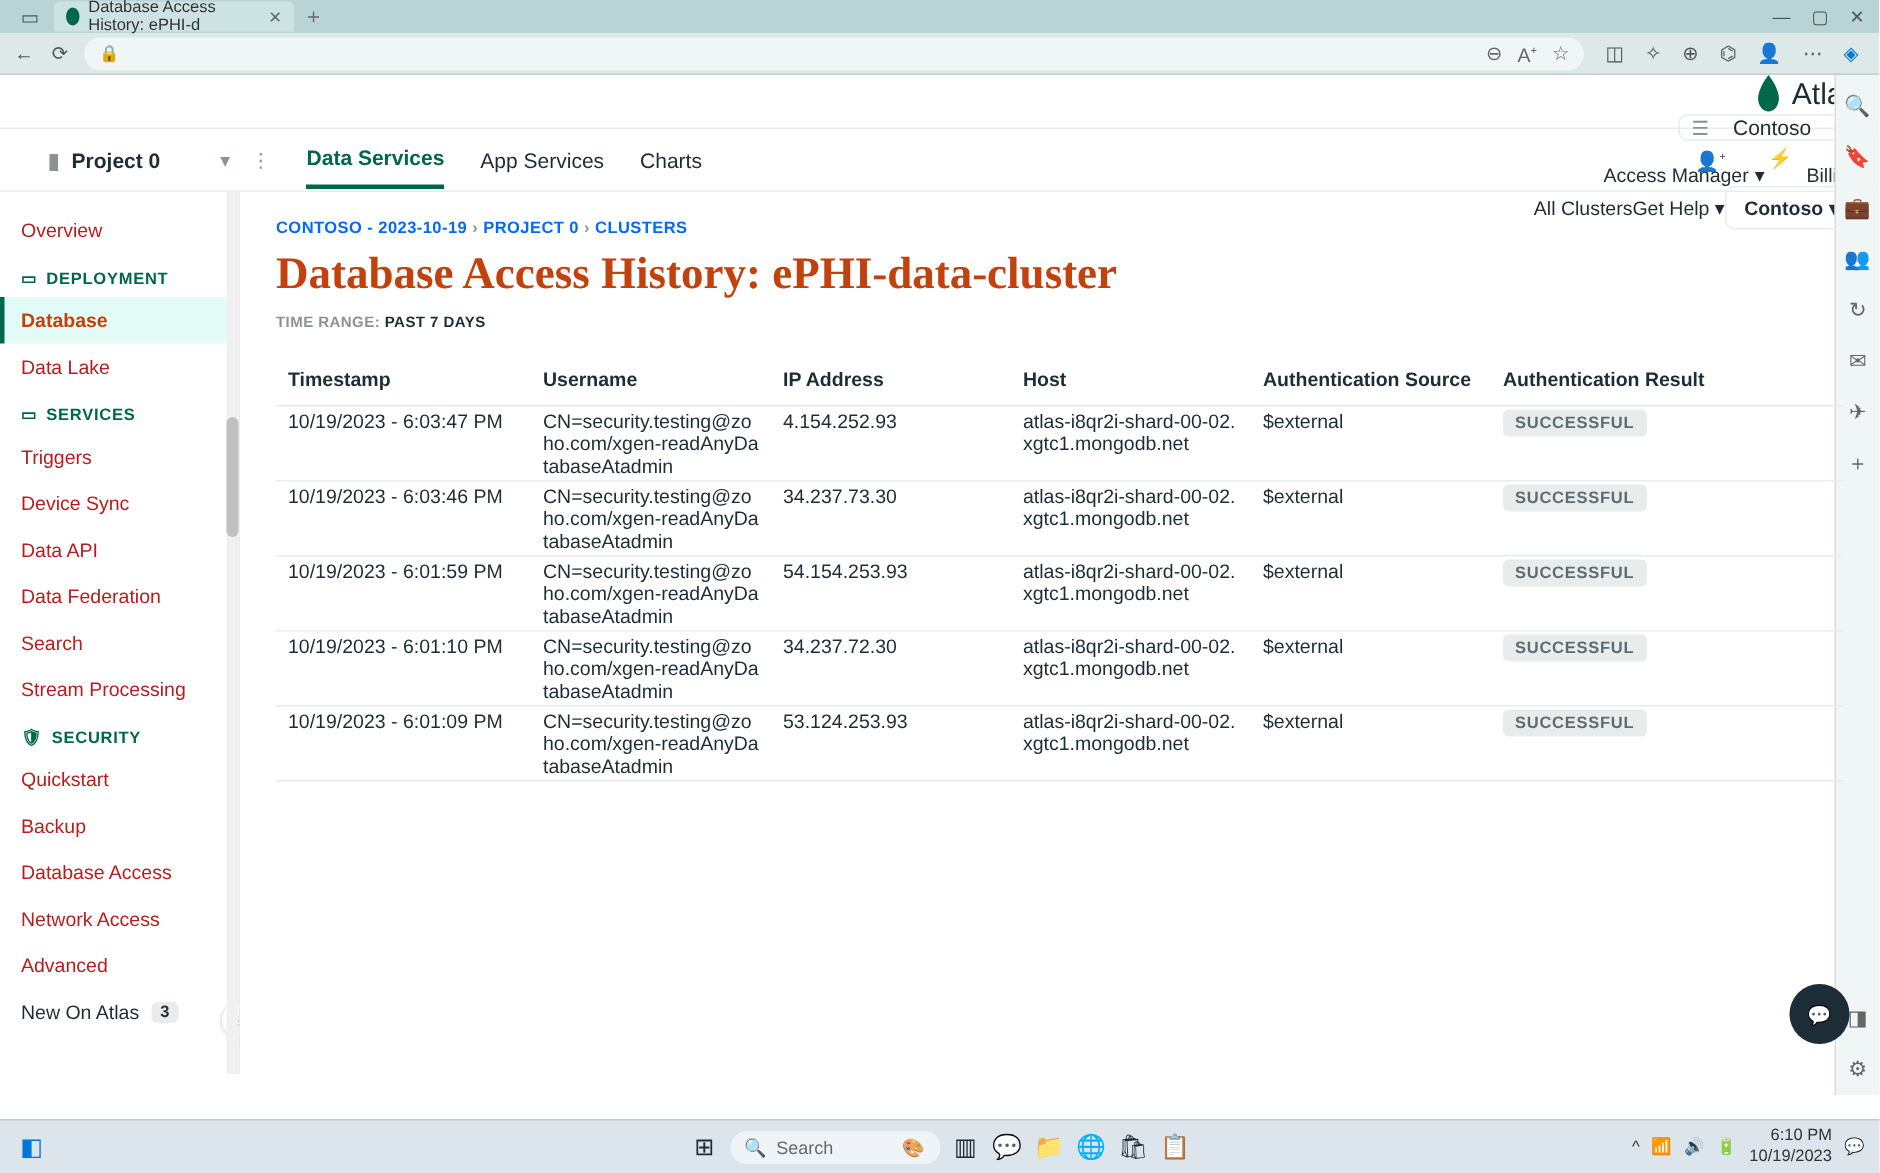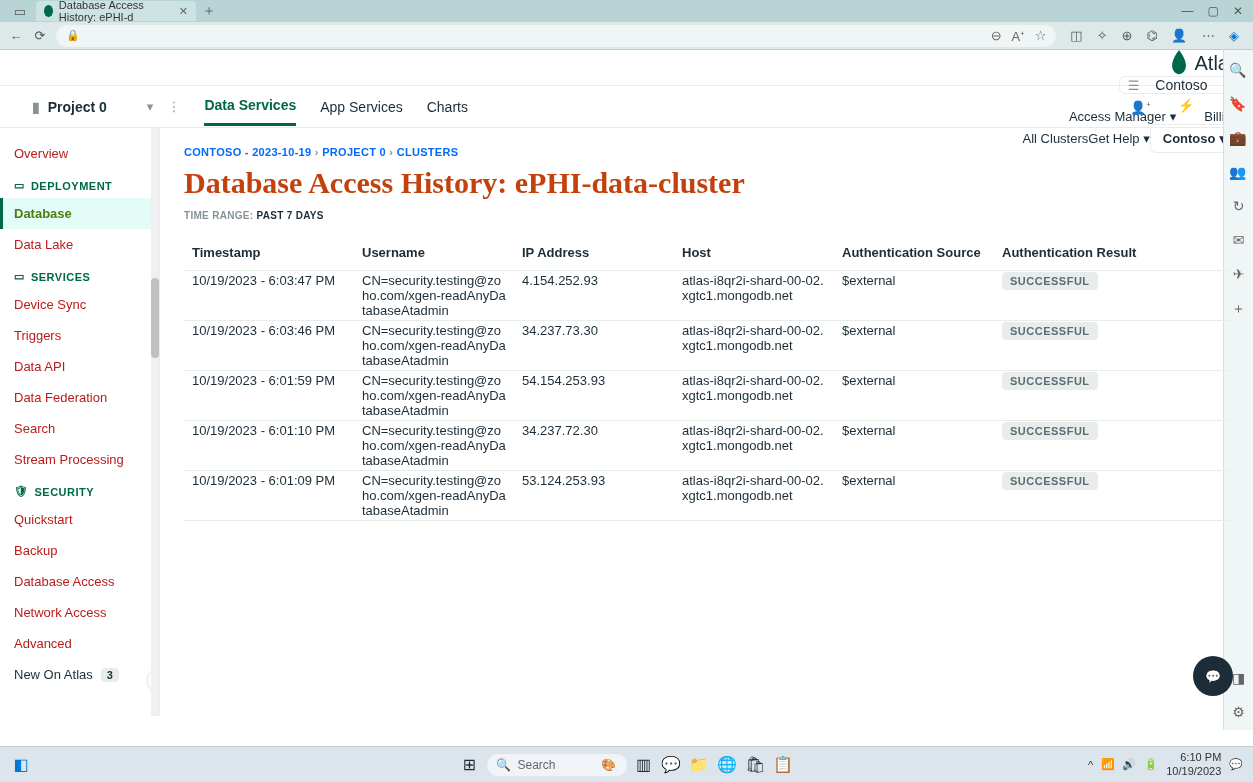--- a/index.html
+++ b/index.html
@@ -45,21 +45,21 @@
 .proj-tab { font-size: 14px; color: #1c2d38; padding: 10px 0; }
 .proj-tab.active { color: #00684A; font-weight: 600; border-bottom: 3px solid #00684A; }
 .proj-icons { margin-left: auto; display: flex; gap: 28px; color: #5c6c75; }
 
 
 .main { display: flex; height: 588px; }
 .sidebar { width: 160px; border-right: 1px solid #e8edeb; overflow-y: auto; padding: 10px 0; position: relative; }
 .sb-scroll { position: absolute; right: 0; top: 0; width: 8px; height: 100%; background: #f0f0f0; }
 .sb-thumb { width: 8px; height: 80px; background: #c0c0c0; border-radius: 4px; margin-top: 150px; }
 .sb-item { padding: 8px 14px; font-size: 13px; color: #b91c1c; }
-.sb-item.active { background: #e3fcf7; color: #4d7c0f; font-weight: 600; border-left: 3px solid #00684A; padding-left: 11px; }
+.sb-item.active { background: #e3fcf7; color: #c2410c; font-weight: 600; border-left: 3px solid #00684A; padding-left: 11px; }
 .sb-header { padding: 10px 14px 6px; font-size: 11px; font-weight: 700; color: #00684A; letter-spacing: 0.5px; display: flex; align-items: center; gap: 6px; }
 .sb-new { display: flex; align-items: center; gap: 8px; padding: 8px 14px; }
 .sb-badge { background: #e8edeb; border-radius: 4px; padding: 1px 6px; font-size: 11px; font-weight: 600; }
 .sb-collapse { position: absolute; right: -12px; bottom: 24px; width: 24px; height: 24px; border-radius: 50%; background: #fff; border: 1px solid #e8edeb; display: flex; align-items: center; justify-content: center; color: #889397; box-shadow: 0 1px 3px rgba(0,0,0,0.1); }
 
 .content { flex: 1; padding: 18px 24px; overflow: auto; position: relative; }
 .breadcrumb { font-size: 11px; font-weight: 700; color: #016BF8; letter-spacing: 0.3px; }
 .breadcrumb span.sep { color: #889397; }
 .page-title { font-family: Georgia, serif; font-size: 30px; color: #c2410c; margin-top: 8px; }
 .time-range { font-size: 10px; color: #889397; margin-top: 10px; font-weight: 600; letter-spacing: 0.3px; }
@@ -190,22 +190,22 @@
   </div>
 </div>
 
 <div class="main">
   <div class="sidebar">
     <div class="sb-item">Overview</div>
     <div class="sb-header">▭ <span>DEPLOYMENT</span></div>
     <div class="sb-item active">Database</div>
     <div class="sb-item">Data Lake</div>
     <div class="sb-header">▭ <span>SERVICES</span></div>
+    <div class="sb-item">Triggers</div>
     <div class="sb-item">Device Sync</div>
-    <div class="sb-item">Triggers</div>
     <div class="sb-item">Data API</div>
     <div class="sb-item">Data Federation</div>
     <div class="sb-item">Search</div>
     <div class="sb-item">Stream Processing</div>
     <div class="sb-header">🛡 <span>SECURITY</span></div>
     <div class="sb-item">Quickstart</div>
     <div class="sb-item">Backup</div>
     <div class="sb-item">Database Access</div>
     <div class="sb-item">Network Access</div>
     <div class="sb-item">Advanced</div>

